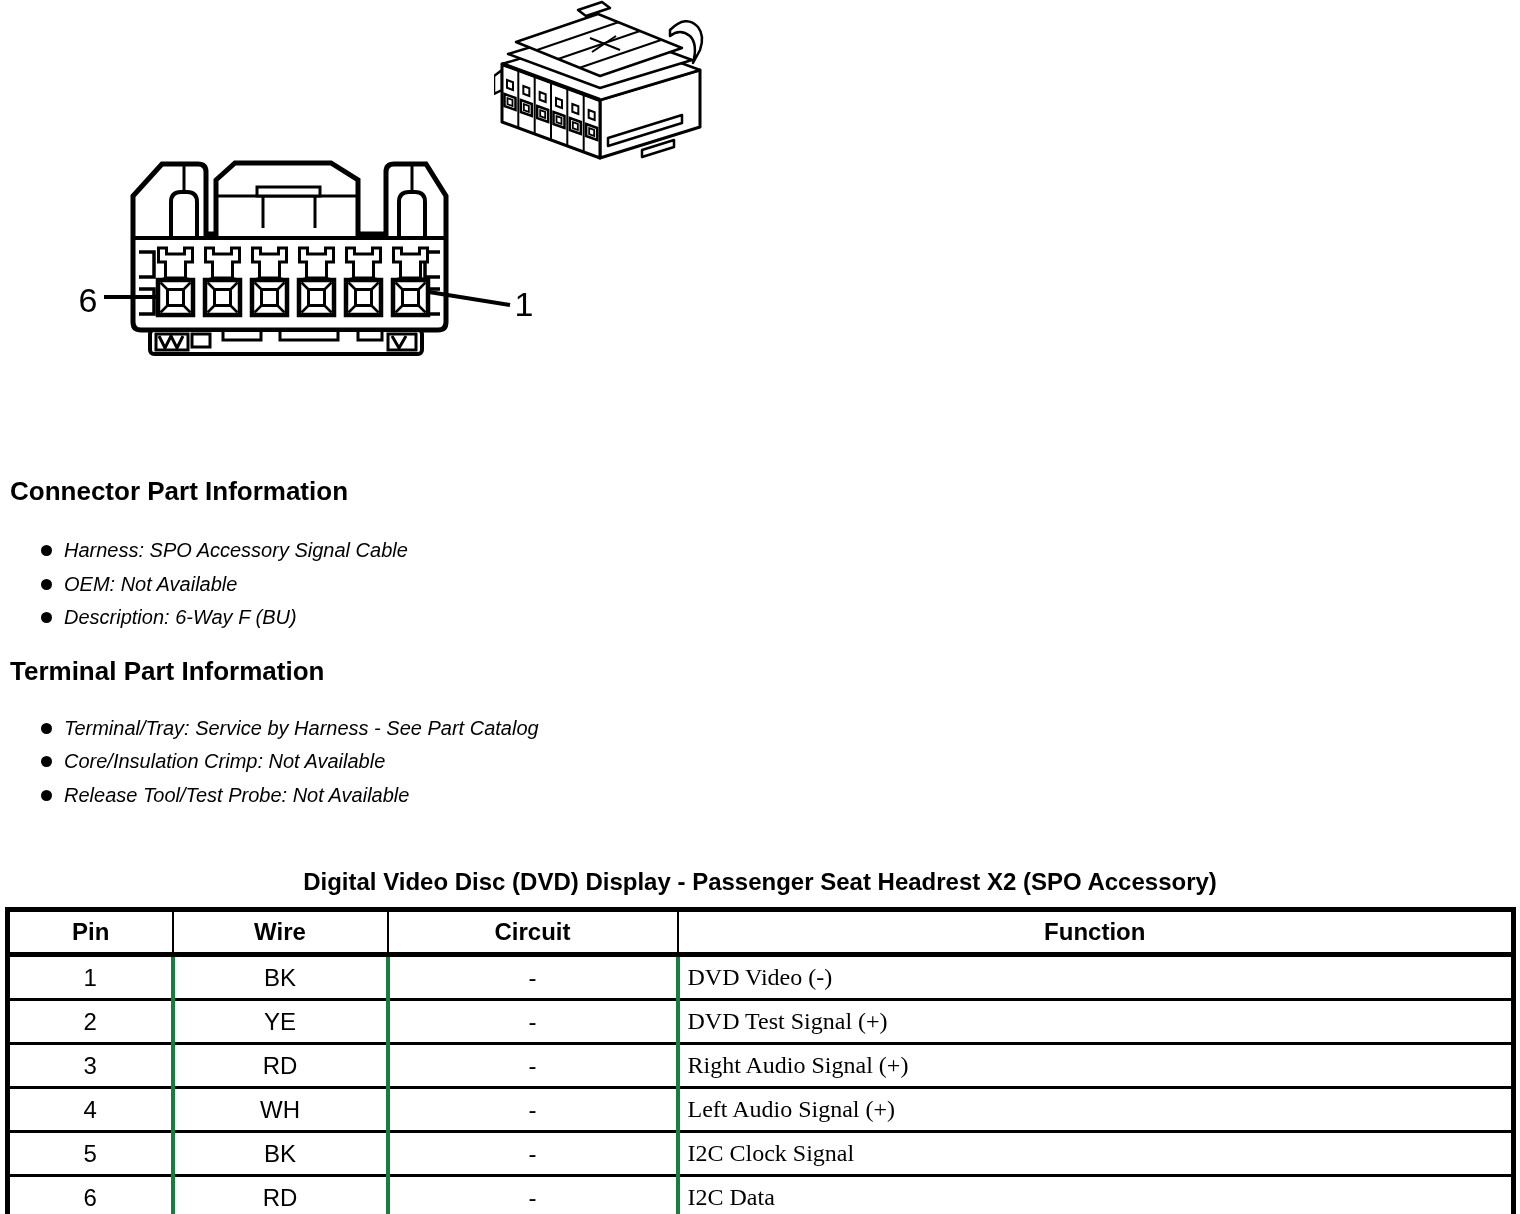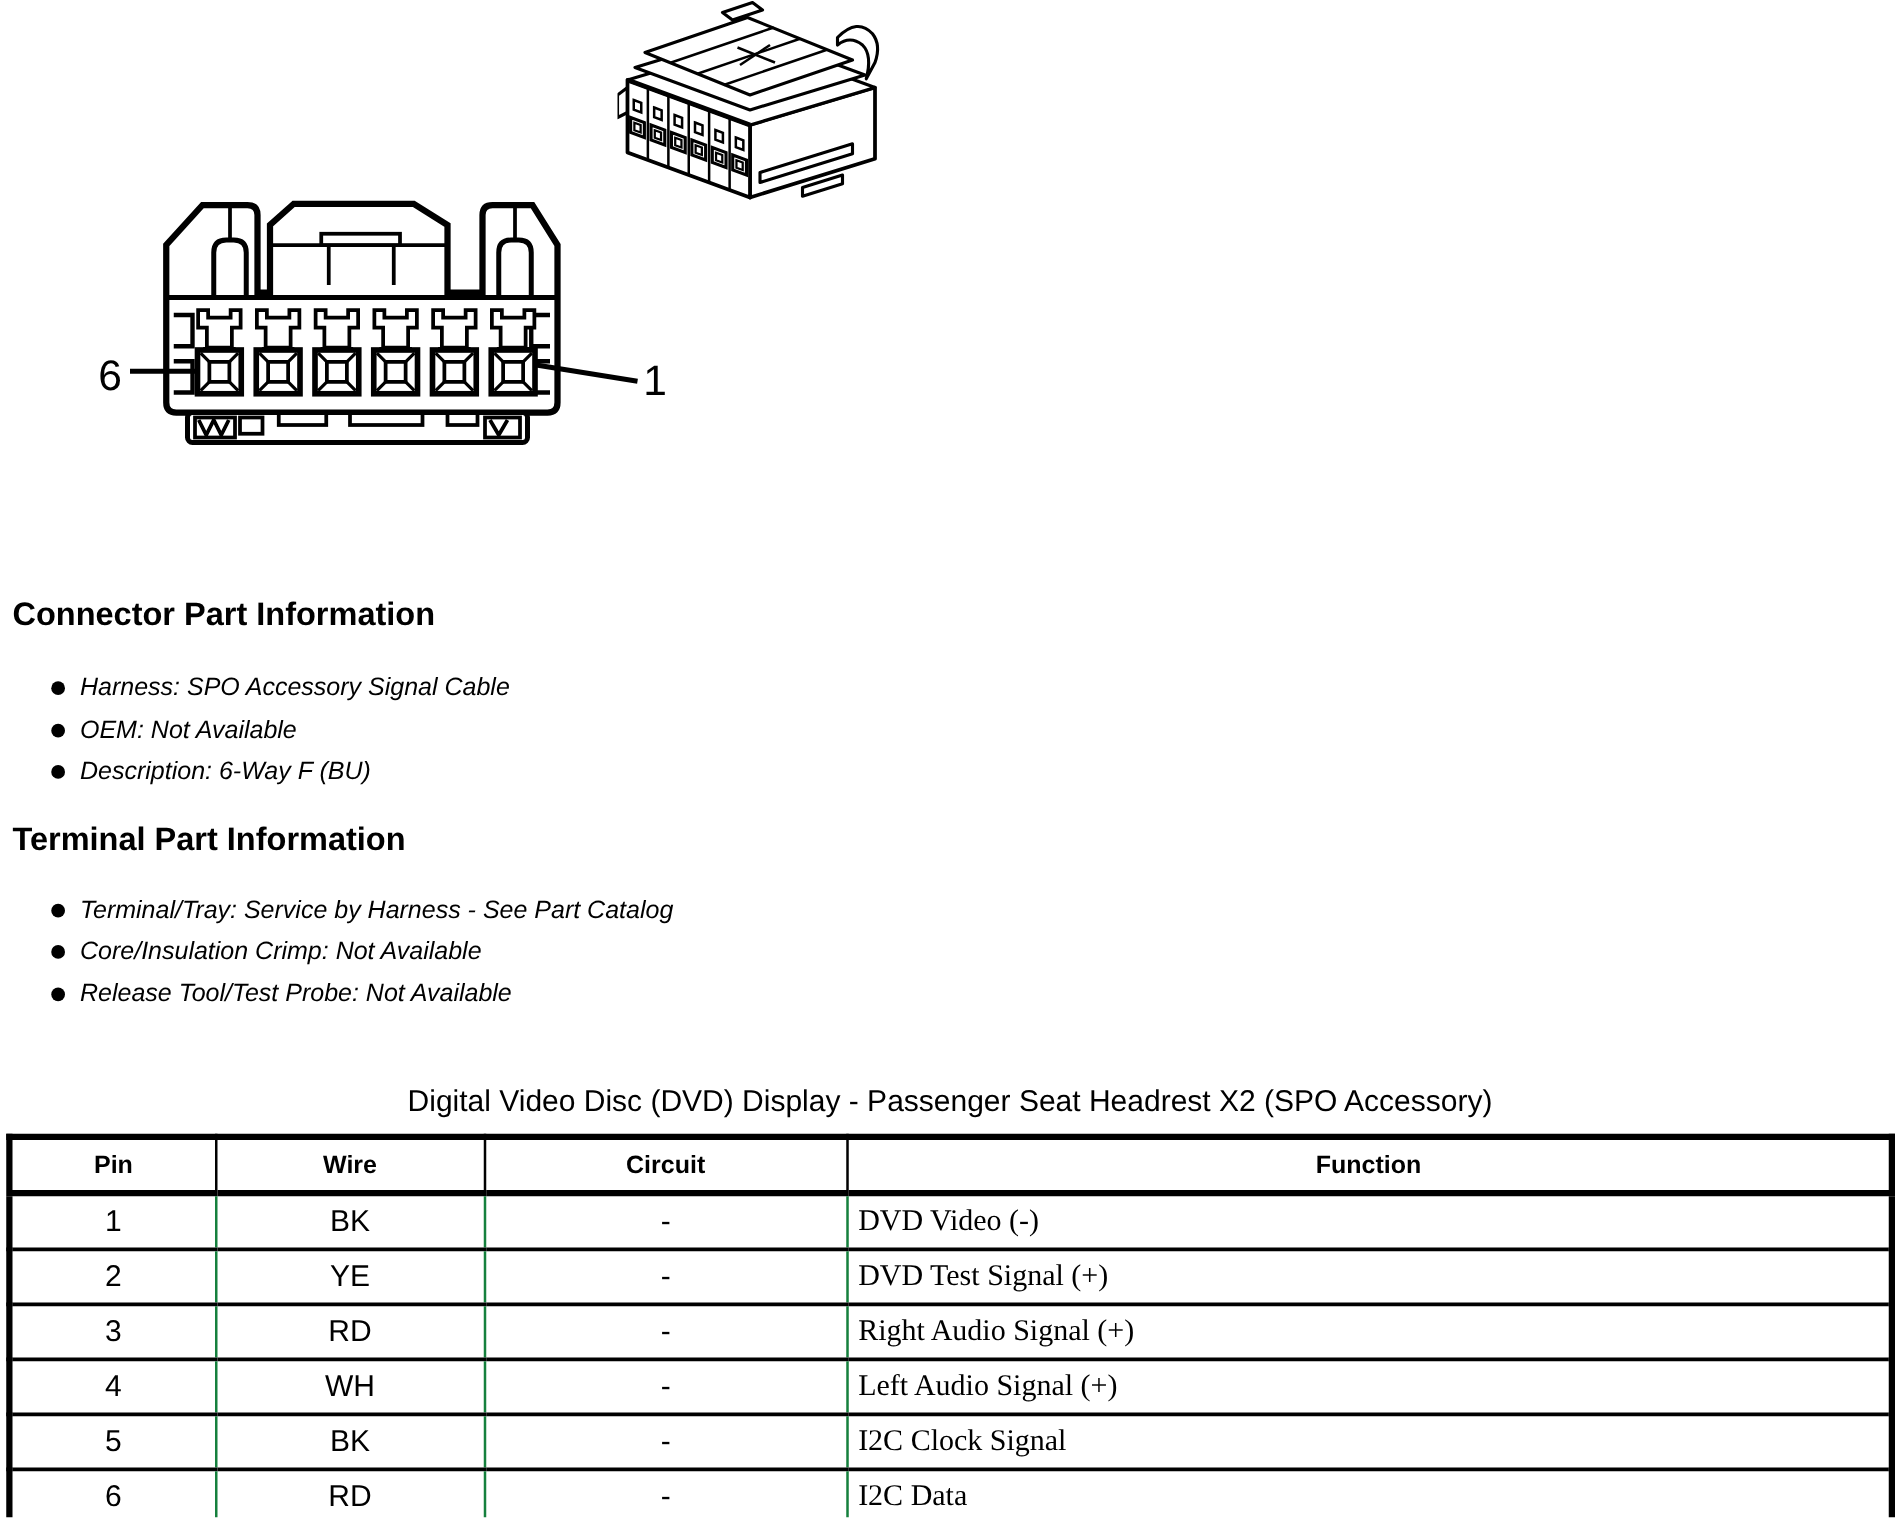--- a/index.html
+++ b/index.html
@@ -12,34 +12,34 @@
   .front-view{left:58px;top:150px;}
   .text-block{position:absolute;left:10px;top:479px;width:1470px;}
   .sec-heading{margin:0;font-size:26px;line-height:25px;font-weight:bold;}
   .sec-heading.second{margin-top:24px;}
   ul.bullets{margin:30px 0 0 0;padding:0;list-style:none;}
   ul.bullets.second{margin-top:28px;}
   ul.bullets li{position:relative;padding-left:54px;font-size:20px;line-height:33.5px;height:33.5px;font-style:italic;}
   ul.bullets .dot{position:absolute;left:31px;top:11px;width:11px;height:11px;border-radius:50%;background:#000;}
   .table-title{
     position:absolute;top:868px;left:0;width:1520px;text-align:center;
-    font-size:24px;font-weight:normal;
+    font-size:24px;font-weight:bold;
   }
   table.pin-table{
     position:absolute;top:907px;left:5px;width:1511px;
     border-collapse:collapse;table-layout:fixed;
     border:5px solid #000;
   }
   table.pin-table th{
-    font-size:20px;font-weight:bold;height:38px;text-align:center;vertical-align:middle;
+    font-size:24px;font-weight:bold;height:38px;text-align:center;vertical-align:middle;
     border-bottom:5px solid #000;border-left:2px solid #000;
   }
   table.pin-table td{
     font-size:24px;height:39px;text-align:center;vertical-align:middle;
-    border-top:3px solid #000;border-left:2px solid #15803d;
+    border-top:3px solid #000;border-left:4px solid #15803d;
   }
   table.pin-table th:first-child,table.pin-table td:first-child{border-left:none;}
   table.pin-table td.fn{text-align:left;padding-left:8px;font-family:Liberation Serif, serif;}
 </style>
 </head>
 <body>
 
 <div class="page">
 
   <svg class="iso-view" width="220" height="168" viewBox="0 0 220 168">

